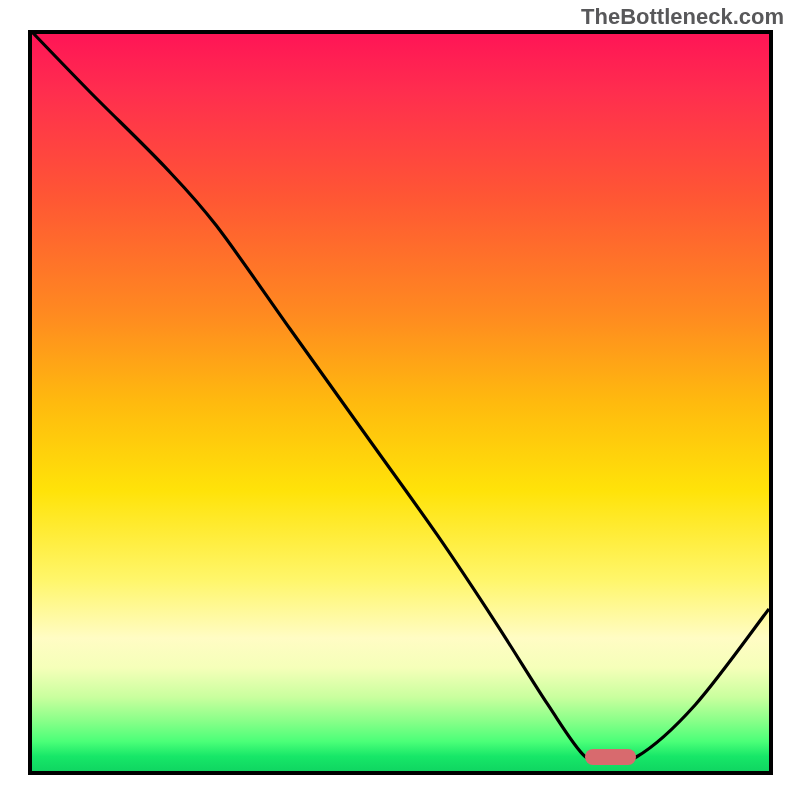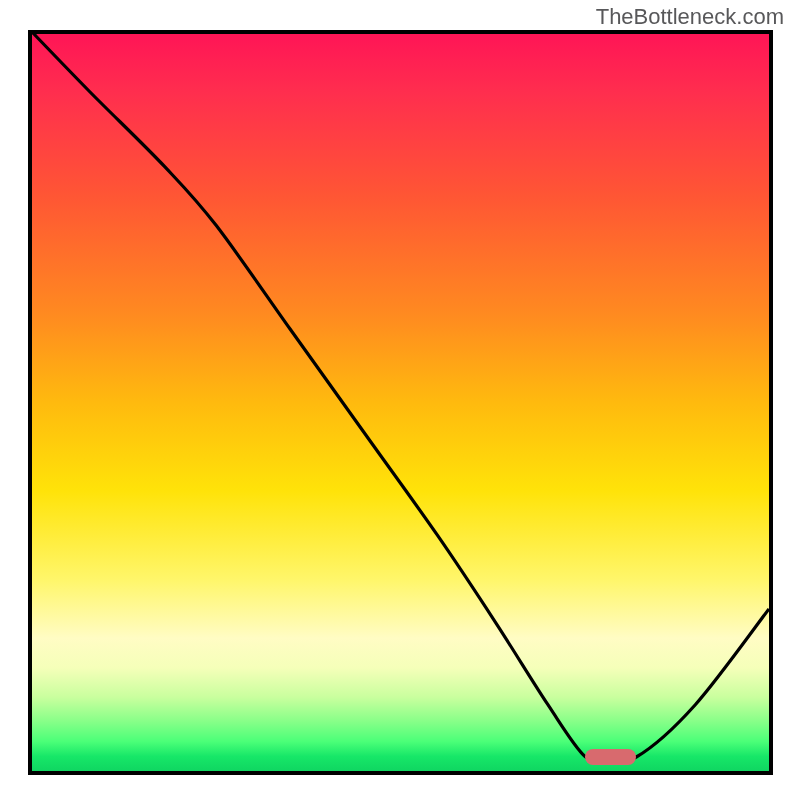--- a/index.html
+++ b/index.html
@@ -9,21 +9,21 @@
     height: 800px;
     background: #ffffff;
     font-family: Arial, Helvetica, sans-serif;
   }
   .watermark {
     position: absolute;
     top: 4px;
     right: 16px;
     font-size: 22px;
     color: #58585a;
-    font-weight: 400;
+    font-weight: 700;
     letter-spacing: 0;
   }
   .frame {
     position: absolute;
     left: 28px;
     top: 30px;
     width: 745px;
     height: 745px;
     border: 4px solid #000;
     box-sizing: border-box;

